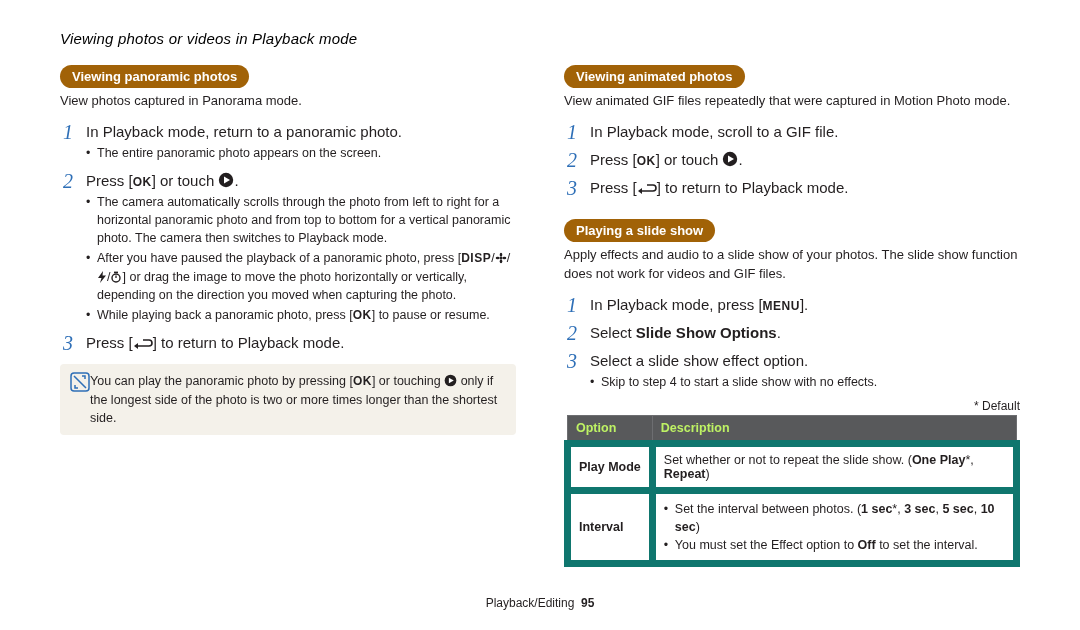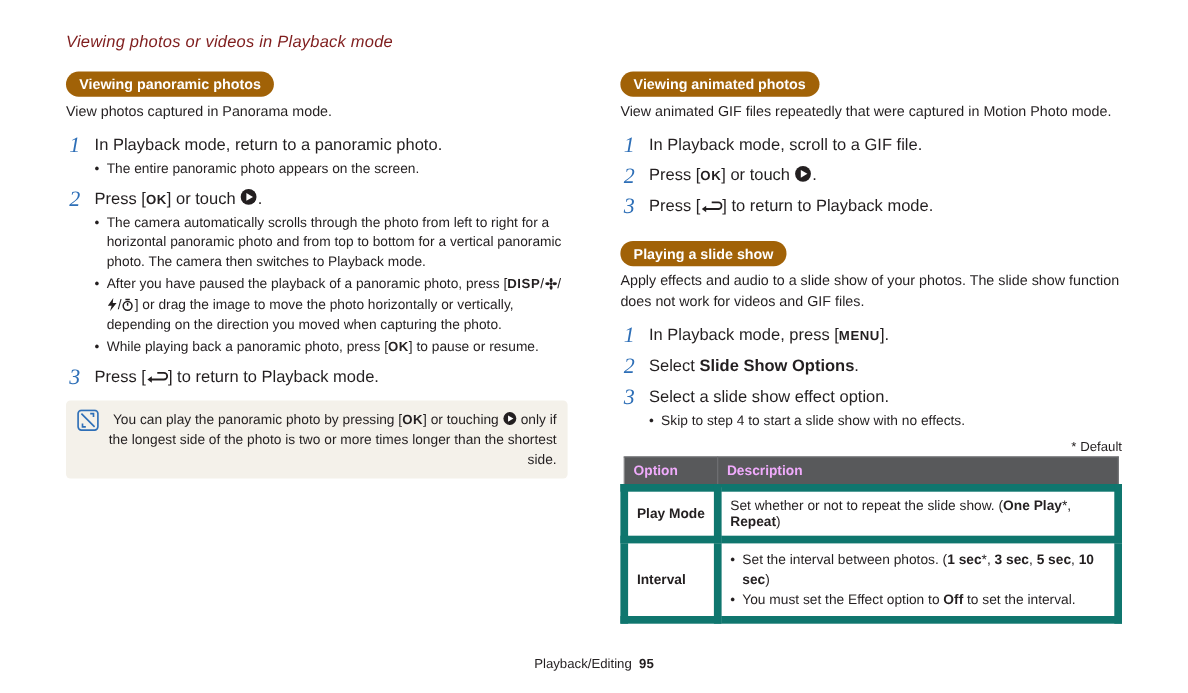--- a/index.html
+++ b/index.html
@@ -1,36 +1,36 @@
 <!DOCTYPE html>
 <html><head>
 <meta charset="utf-8">
 <style>
   * { box-sizing: border-box; margin: 0; padding: 0; }
   html, body { width: 1080px; height: 630px; background: #fff; font-family: "Segoe UI", "Myriad Pro", Arial, sans-serif; color: #231f20; }
   .page { width: 1080px; height: 630px; padding: 30px 60px 20px 60px; position: relative; }
-  .page-title { font-size: 15px; color: #7f1d1d; font-style: italic; letter-spacing: 0.2px; margin-bottom: 18px; }
+  .page-title { font-size: 15px; color: #000000; font-style: italic; letter-spacing: 0.2px; margin-bottom: 18px; }
   .columns { display: flex; gap: 48px; }
   .col { flex: 1; min-width: 0; }
   .pill { display: inline-block; background: #a16207; color: #fff; font-size: 13px; font-weight: 600; padding: 4px 12px; border-radius: 12px; margin-bottom: 4px; }
   .intro { font-size: 13px; line-height: 1.45; margin-bottom: 10px; }
   .steps { list-style: none; }
   .steps > li { display: flex; align-items: flex-start; gap: 10px; margin-bottom: 6px; }
   .stepnum { font-family: Georgia, "Times New Roman", serif; font-style: italic; font-size: 20px; color: #2e6fb7; line-height: 1.1; width: 16px; flex-shrink: 0; text-align: center; }
   .stepbody { font-size: 15px; line-height: 1.4; }
   .stepbody .bold { font-weight: 700; }
   .bullets { list-style: none; margin-top: 2px; margin-left: 0; }
   .bullets > li { font-size: 12.5px; line-height: 1.45; position: relative; padding-left: 11px; margin-bottom: 2px; }
   .bullets > li::before { content: "•"; position: absolute; left: 0; top: 0; }
-  .note { display: flex; align-items: flex-start; gap: 0; background: #f4f1ea; border-radius: 4px; padding: 8px 10px; margin-top: 10px; text-align: right; }
+  .note { display: flex; align-items: flex-start; gap: 0; background: #f4f1ea; border-radius: 4px; padding: 8px 10px; margin-top: 10px; }
   .note-icon { width: 20px; height: 20px; flex-shrink: 0; display: flex; align-items: center; justify-content: center; }
   .note-text { font-size: 12.5px; line-height: 1.45; }
   .default-note { text-align: right; font-size: 12px; margin-top: 4px; }
   table.opts { width: 100%; border-collapse: collapse; font-size: 12.5px; margin-top: 2px; }
-  table.opts th { background: #58595b; color: #f0abfc; text-align: left; font-weight: 600; padding: 5px 8px; border: 1px solid #6d6e71; }
+  table.opts th { background: #58595b; color: #bef264; text-align: left; font-weight: 600; padding: 5px 8px; border: 1px solid #6d6e71; }
   table.opts td { padding: 6px 8px; border: 7px solid #0f766e; vertical-align: middle; }
   table.opts td.optname { font-weight: 700; white-space: nowrap; }
   table.opts ul { list-style: none; }
   table.opts ul li { position: relative; padding-left: 11px; line-height: 1.45; }
   table.opts ul li::before { content: "•"; position: absolute; left: 0; }
   .footer { position: absolute; bottom: 20px; left: 0; width: 1080px; text-align: center; font-size: 12px; color: #231f20; }
   .footer .num { font-weight: 700; }
   
   .ico { display: inline-block; vertical-align: -2px; }
   .ok-label { font-family: Arial, sans-serif; font-weight: 700; font-size: 12px; letter-spacing: 0.5px; }

